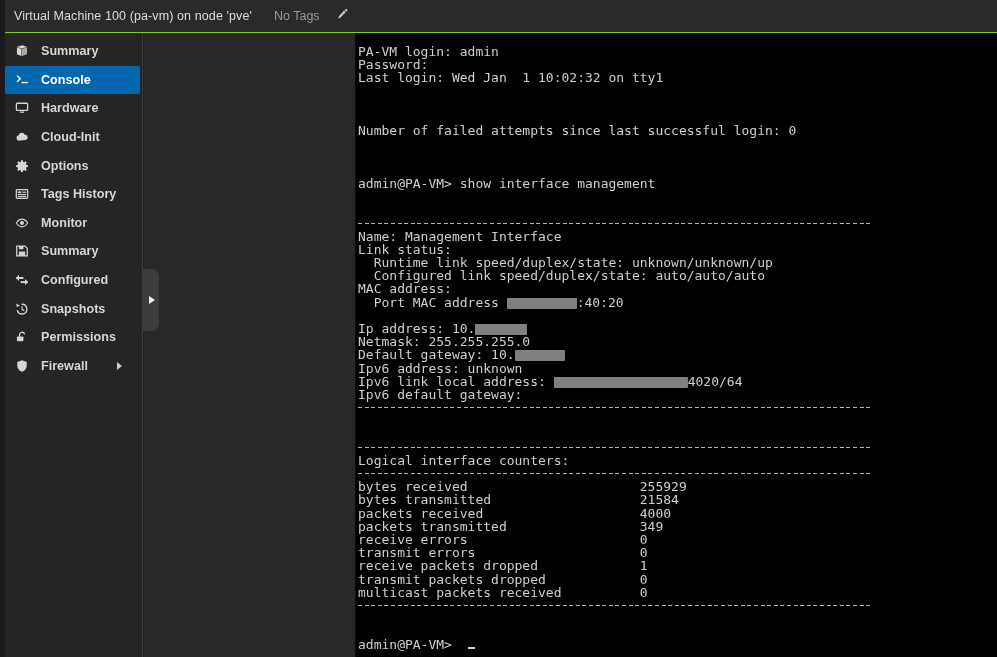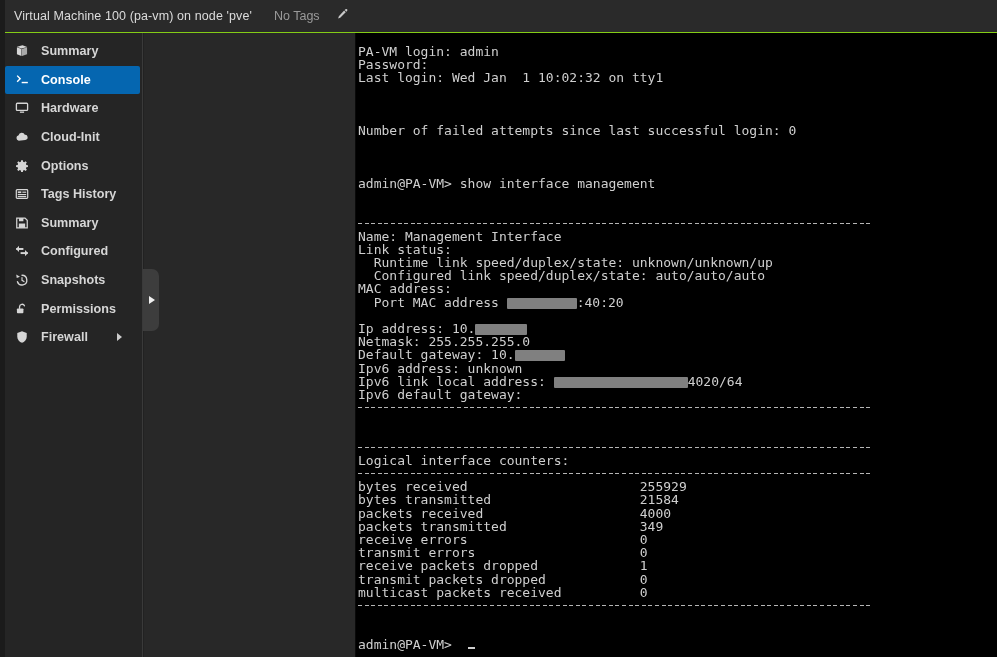--- a/index.html
+++ b/index.html
@@ -239,20 +239,29 @@
             <rect x="8.4" y="5.3" width="4.4" height="1.3" fill="#d6d6d6"></rect>
             <rect x="3.2" y="8" width="9.6" height="1.3" fill="#d6d6d6"></rect>
             <rect x="3.2" y="10.3" width="9.6" height="1.3" fill="#d6d6d6"></rect>
           </svg>
         </span>
         <span class="lbl">Tags History</span>
       </div>
       <div class="nav-item">
         <span class="ico">
           <svg width="14" height="14" viewBox="0 0 16 16">
+            <path d="M8 3.6C4.3 3.6 1.5 8 1.5 8s2.8 4.4 6.5 4.4S14.5 8 14.5 8 11.7 3.6 8 3.6z" fill="none" stroke="#d6d6d6" stroke-width="1.3"></path>
+            <circle cx="8" cy="8" r="2.3" fill="#d6d6d6"></circle>
+          </svg>
+        </span>
+        <span class="lbl">Monitor</span>
+      </div>
+      <div class="nav-item">
+        <span class="ico">
+          <svg width="14" height="14" viewBox="0 0 16 16">
             <path d="M2 2.4h9.4L14 5v8.6H2z" fill="none" stroke="#d6d6d6" stroke-width="1.4"></path>
             <rect x="4.6" y="2.4" width="5" height="3.6" fill="#d6d6d6"></rect>
             <rect x="4.4" y="8.6" width="7.2" height="5" fill="#d6d6d6"></rect>
           </svg>
         </span>
         <span class="lbl">Summary</span>
       </div>
       <div class="nav-item">
         <span class="ico">
           <svg width="14" height="14" viewBox="0 0 16 16">

